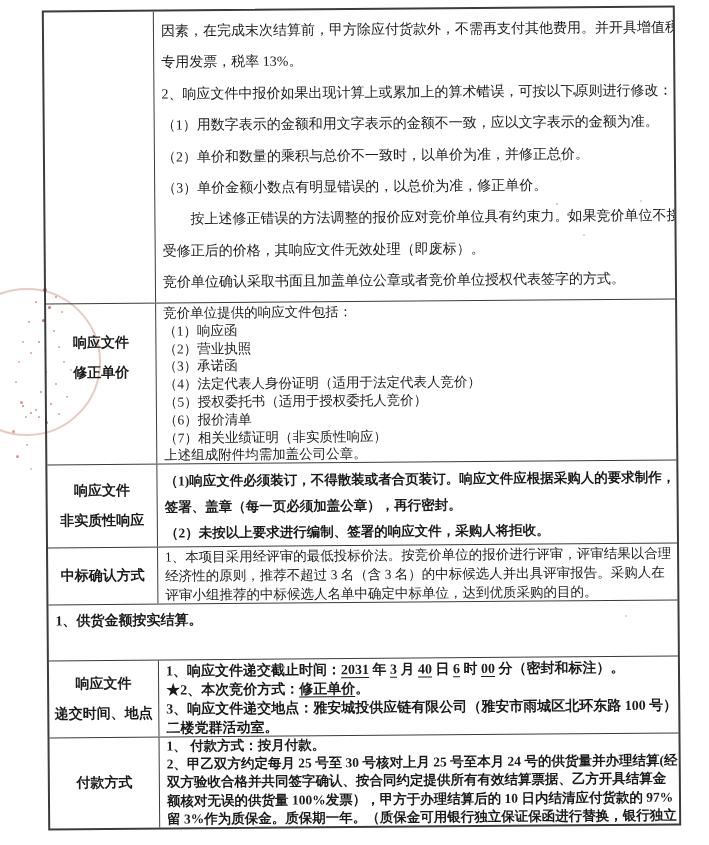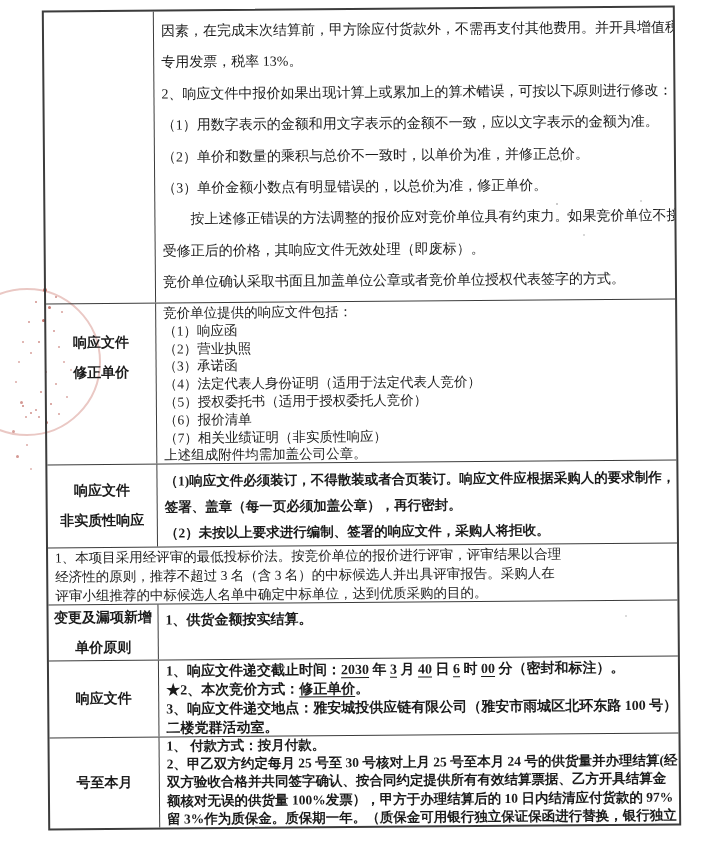--- a/index.html
+++ b/index.html
@@ -138,49 +138,49 @@
           <div class="label-line">响应文件</div>
           <div class="label-line">非实质性响应</div>
         </div>
         <div class="content-cell" style="padding-top: 4px; font-size: 13.5px; font-weight: 700;">
           <div class="text-line" style="line-height: 26px;">（1)响应文件必须装订，不得散装或者合页装订。响应文件应根据采购人的要求制作，</div>
           <div class="text-line" style="line-height: 26px;">签署、盖章（每一页必须加盖公章），再行密封。</div>
           <div class="text-line" style="line-height: 26px;">（2）未按以上要求进行编制、签署的响应文件，采购人将拒收。</div>
         </div>
       </div>
       <div class="t-row" style="height: 57px;">
+        <div class="label-cell">
+          <div class="label-line">中标确认方式</div>
+        </div>
         <div class="content-cell" style="padding-top: 0px; font-size: 13.5px;">
           <div class="text-line" style="line-height: 19px;">1、本项目采用经评审的最低投标价法。按竞价单位的报价进行评审，评审结果以合理</div>
           <div class="text-line" style="line-height: 19px;">经济性的原则，推荐不超过 3 名（含 3 名）的中标候选人并出具评审报告。采购人在</div>
           <div class="text-line" style="line-height: 19px;">评审小组推荐的中标候选人名单中确定中标单位，达到优质采购的目的。</div>
         </div>
       </div>
       <div class="t-row" style="height: 56px;">
-        <div class="label-cell">
-          <div class="label-line">变更及漏项新增</div>
-          <div class="label-line">单价原则</div>
-        </div>
         <div class="content-cell" style="padding-top: 6px; font-size: 14px; font-weight: 700;">
           <div class="text-line" style="line-height: 20px;">1、供货金额按实结算。</div>
         </div>
       </div>
       <div class="t-row" style="height: 77px;">
         <div class="label-cell">
           <div class="label-line">响应文件</div>
+          <div class="label-line">递交时间、地点</div>
         </div>
         <div class="content-cell" style="padding-top: 1px; font-size: 14px; font-weight: 700;">
-          <div class="text-line" style="line-height: 19px;"><span>1、响应文件递交截止时间：</span><span class="u">2030</span><span> 年 </span><span class="u">3</span><span> 月 </span><span class="u">40</span><span> 日 </span><span class="u">6</span><span> 时 </span><span class="u">00</span><span> 分（密封和标注）。</span></div>
+          <div class="text-line" style="line-height: 19px;"><span>1、响应文件递交截止时间：</span><span class="u">2031</span><span> 年 </span><span class="u">3</span><span> 月 </span><span class="u">40</span><span> 日 </span><span class="u">6</span><span> 时 </span><span class="u">00</span><span> 分（密封和标注）。</span></div>
           <div class="text-line" style="line-height: 19px;"><span>★2、本次竞价方式：</span><span class="u">修正单价</span><span>。</span></div>
           <div class="text-line" style="line-height: 19px;">3、响应文件递交地点：雅安城投供应链有限公司（雅安市雨城区北环东路 100 号）</div>
           <div class="text-line" style="line-height: 19px;">二楼党群活动室。</div>
         </div>
       </div>
       <div class="t-row" style="height: 91px;">
         <div class="label-cell">
-          <div class="label-line">号至本月</div>
+          <div class="label-line">付款方式</div>
         </div>
         <div class="content-cell" style="padding-top: 0px; font-size: 13.5px; font-weight: 700;">
           <div class="text-line" style="line-height: 18.2px;">1、 付款方式：按月付款。</div>
           <div class="text-line" style="line-height: 18.2px;">2、甲乙双方约定每月 25 号至 30 号核对上月 25 号至本月 24 号的供货量并办理结算(经</div>
           <div class="text-line" style="line-height: 18.2px;">双方验收合格并共同签字确认、按合同约定提供所有有效结算票据、乙方开具结算金</div>
           <div class="text-line" style="line-height: 18.2px;">额核对无误的供货量 100%发票），甲方于办理结算后的 10 日内结清应付货款的 97%，</div>
           <div class="text-line" style="line-height: 18.2px;">留 3%作为质保金。质保期一年。（质保金可用银行独立保证保函进行替换，银行独立</div>
         </div>
       </div>
     </div>

